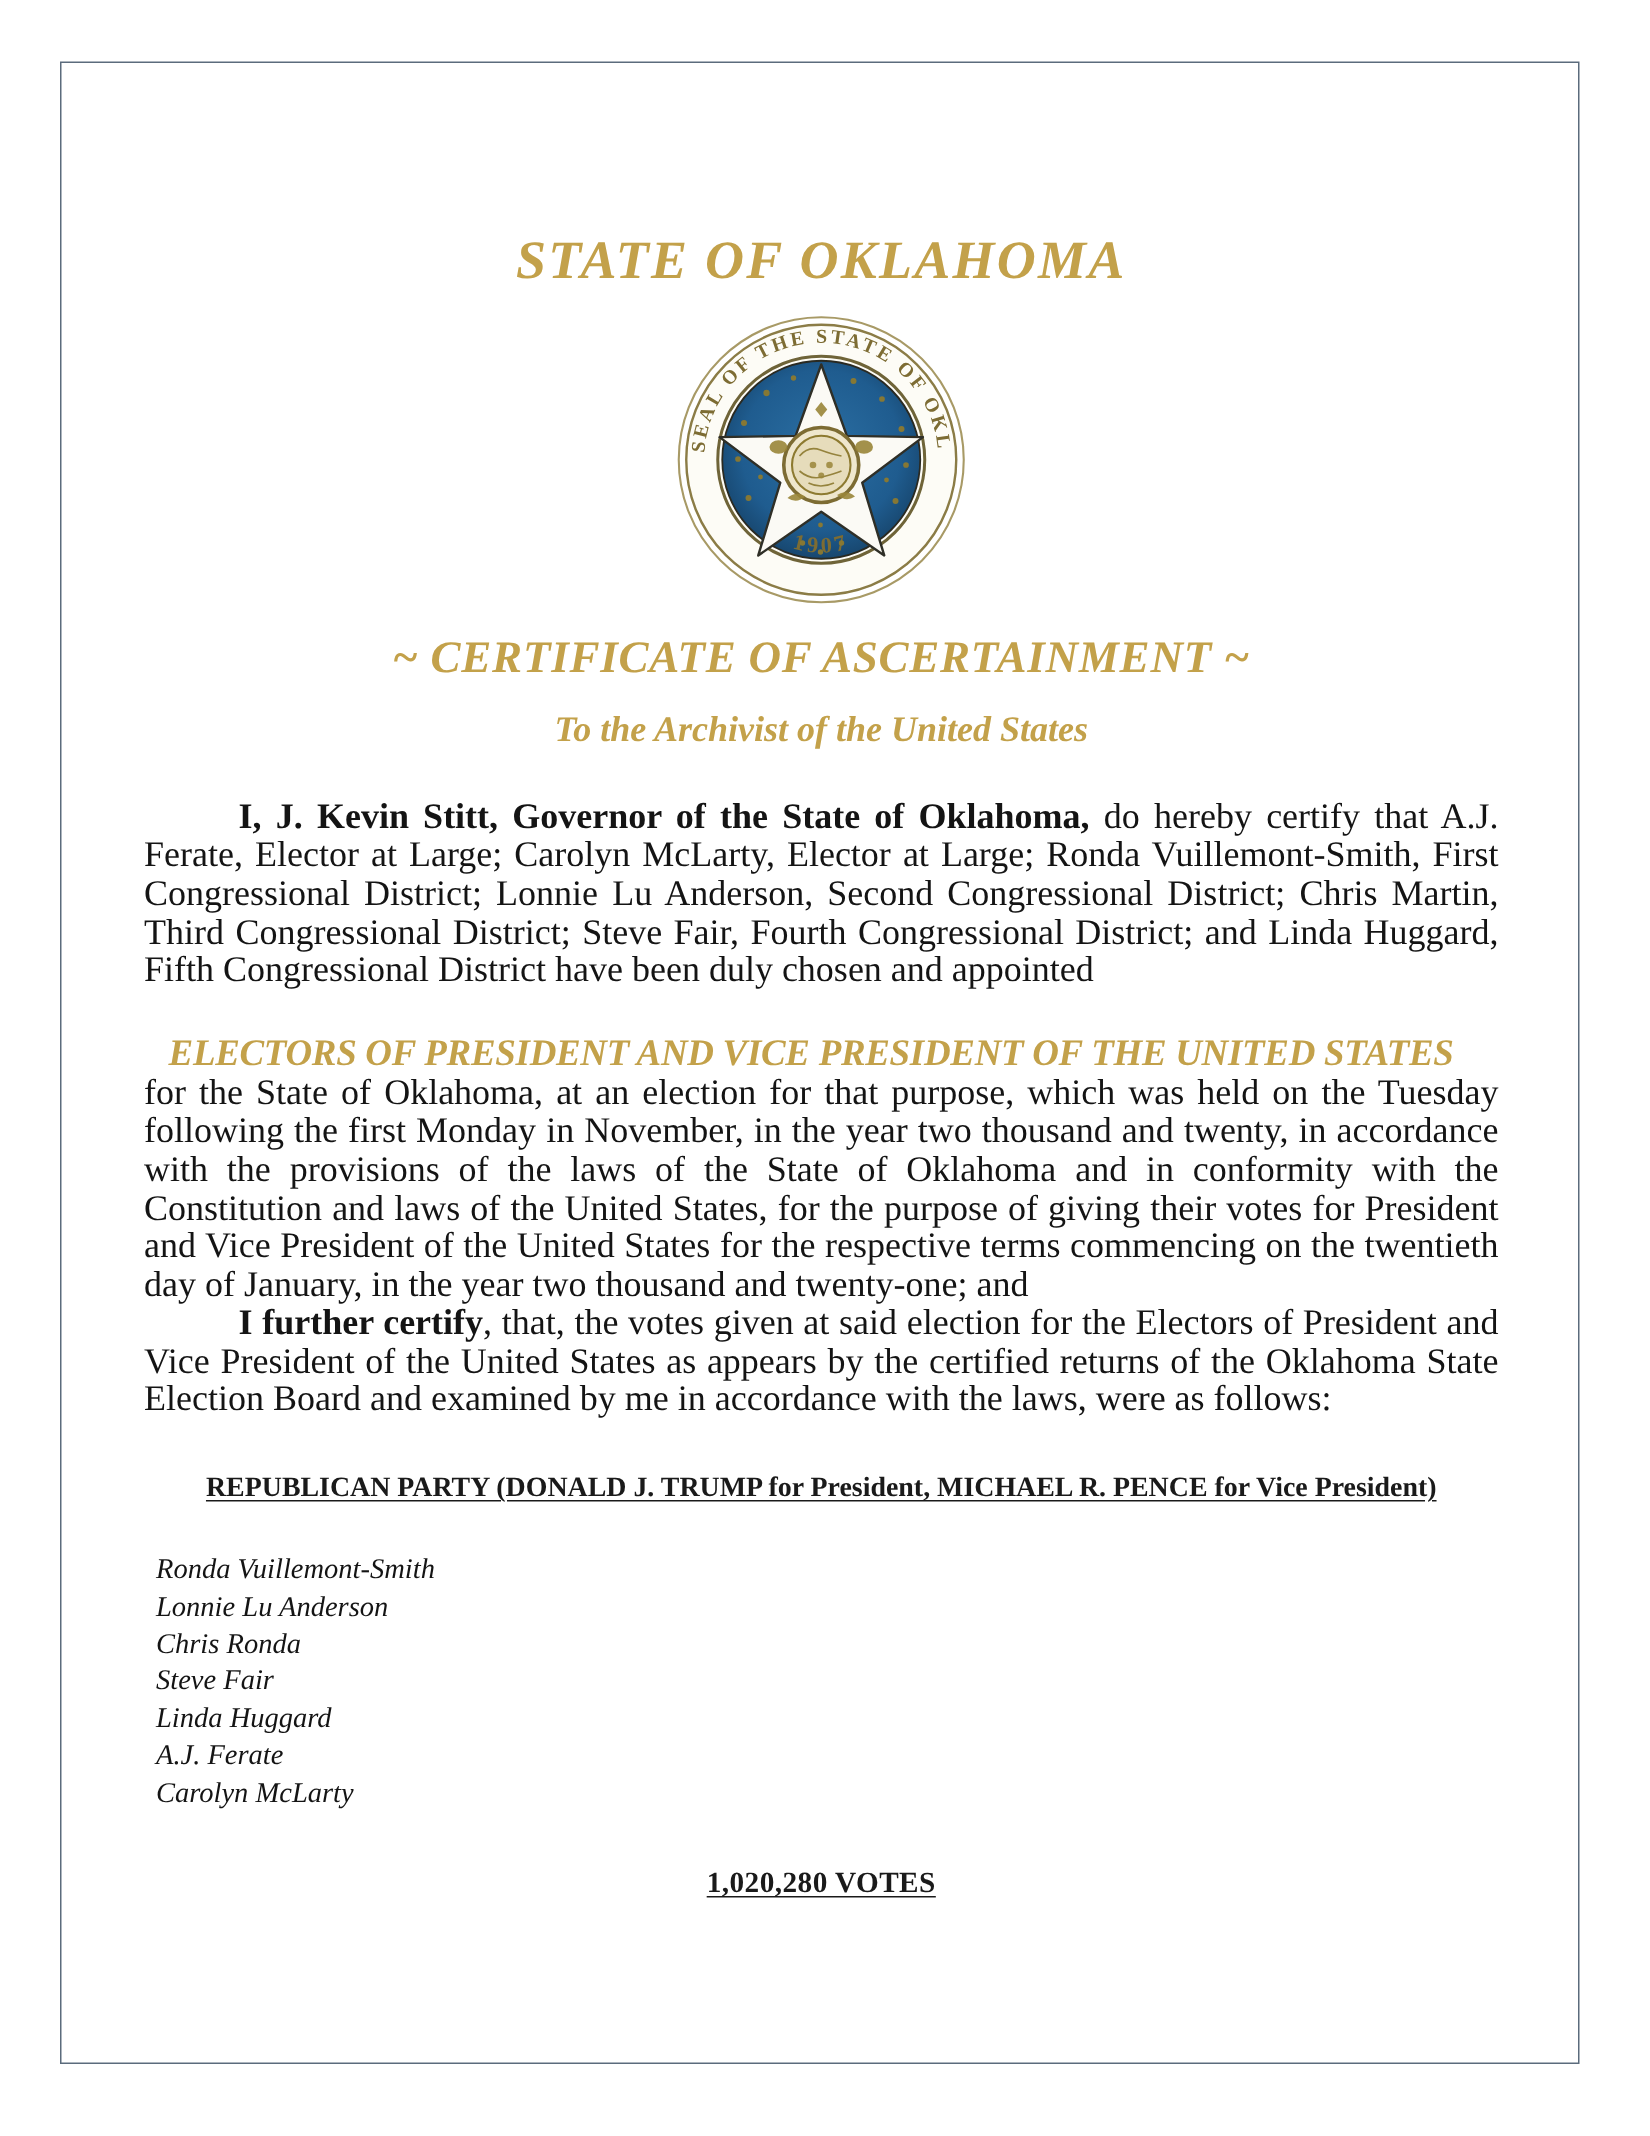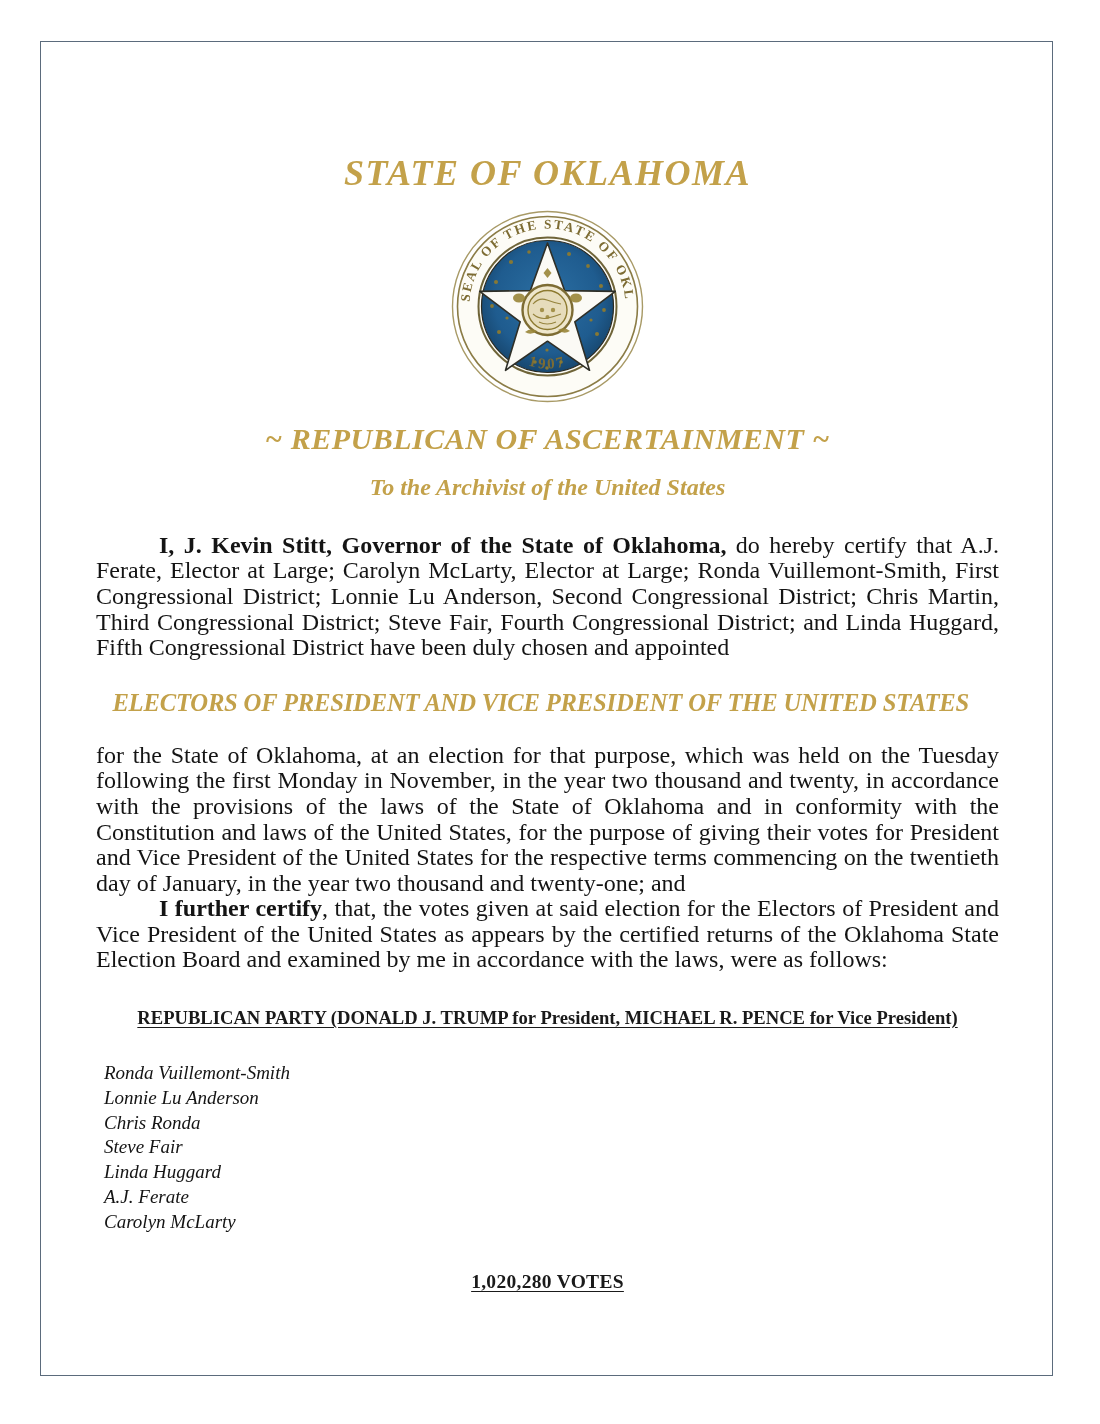--- a/index.html
+++ b/index.html
@@ -101,21 +101,21 @@
   
   .body-p {
     font-size: 24px;
     line-height: 25.6px;
     text-align: justify;
     color: #141414;
     margin: 0;
   }
   .body-p.indent { text-indent: 63px; }
   .p-gap-1 { margin-top: 29px; }
-  .p-gap-2 { margin-top: 26px; }
+  .p-gap-2 { }
   .p-gap-3 { }
   b.lead { font-weight: bold; }
 
   
   .party-heading {
     text-align: center;
     font-size: 18.6px;
     font-weight: bold;
     line-height: 26px;
     margin: 32px auto 0 auto;
@@ -228,21 +228,21 @@
             <path d="M96.5,58 l4,5 -4,5 -4,-5 z"></path>
             <ellipse cx="68" cy="88" rx="6" ry="4.5"></ellipse>
             <ellipse cx="125" cy="88" rx="6" ry="4.5"></ellipse>
             <path d="M74,122 q6,-5 12,-1 q-6,5 -12,1"></path>
             <path d="M119,121 q-6,-5 -12,-1 q6,5 12,1"></path>
           </g>
         </svg>
       </div>
     </div>
 
-    <h2 class="cert-title">~ REPUBLICAN OF ASCERTAINMENT ~</h2>
+    <h2 class="cert-title">~ CERTIFICATE OF ASCERTAINMENT ~</h2>
 
     <div class="sub-block">
       <p class="sub-line">To the Archivist of the United States</p>
     </div>
 
     <p class="body-p indent p-gap-1">
       <b class="lead">I, J. Kevin Stitt, Governor of the State of Oklahoma,</b><span> do hereby certify that A.J. Ferate, Elector at Large; Carolyn McLarty, Elector at Large; Ronda Vuillemont-Smith, First Congressional District; Lonnie Lu Anderson, Second Congressional District; Chris Martin, Third Congressional District; Steve Fair, Fourth Congressional District; and Linda Huggard, Fifth Congressional District have been duly chosen and appointed</span>
     </p>
 
     <div class="electors-heading-wrap">

